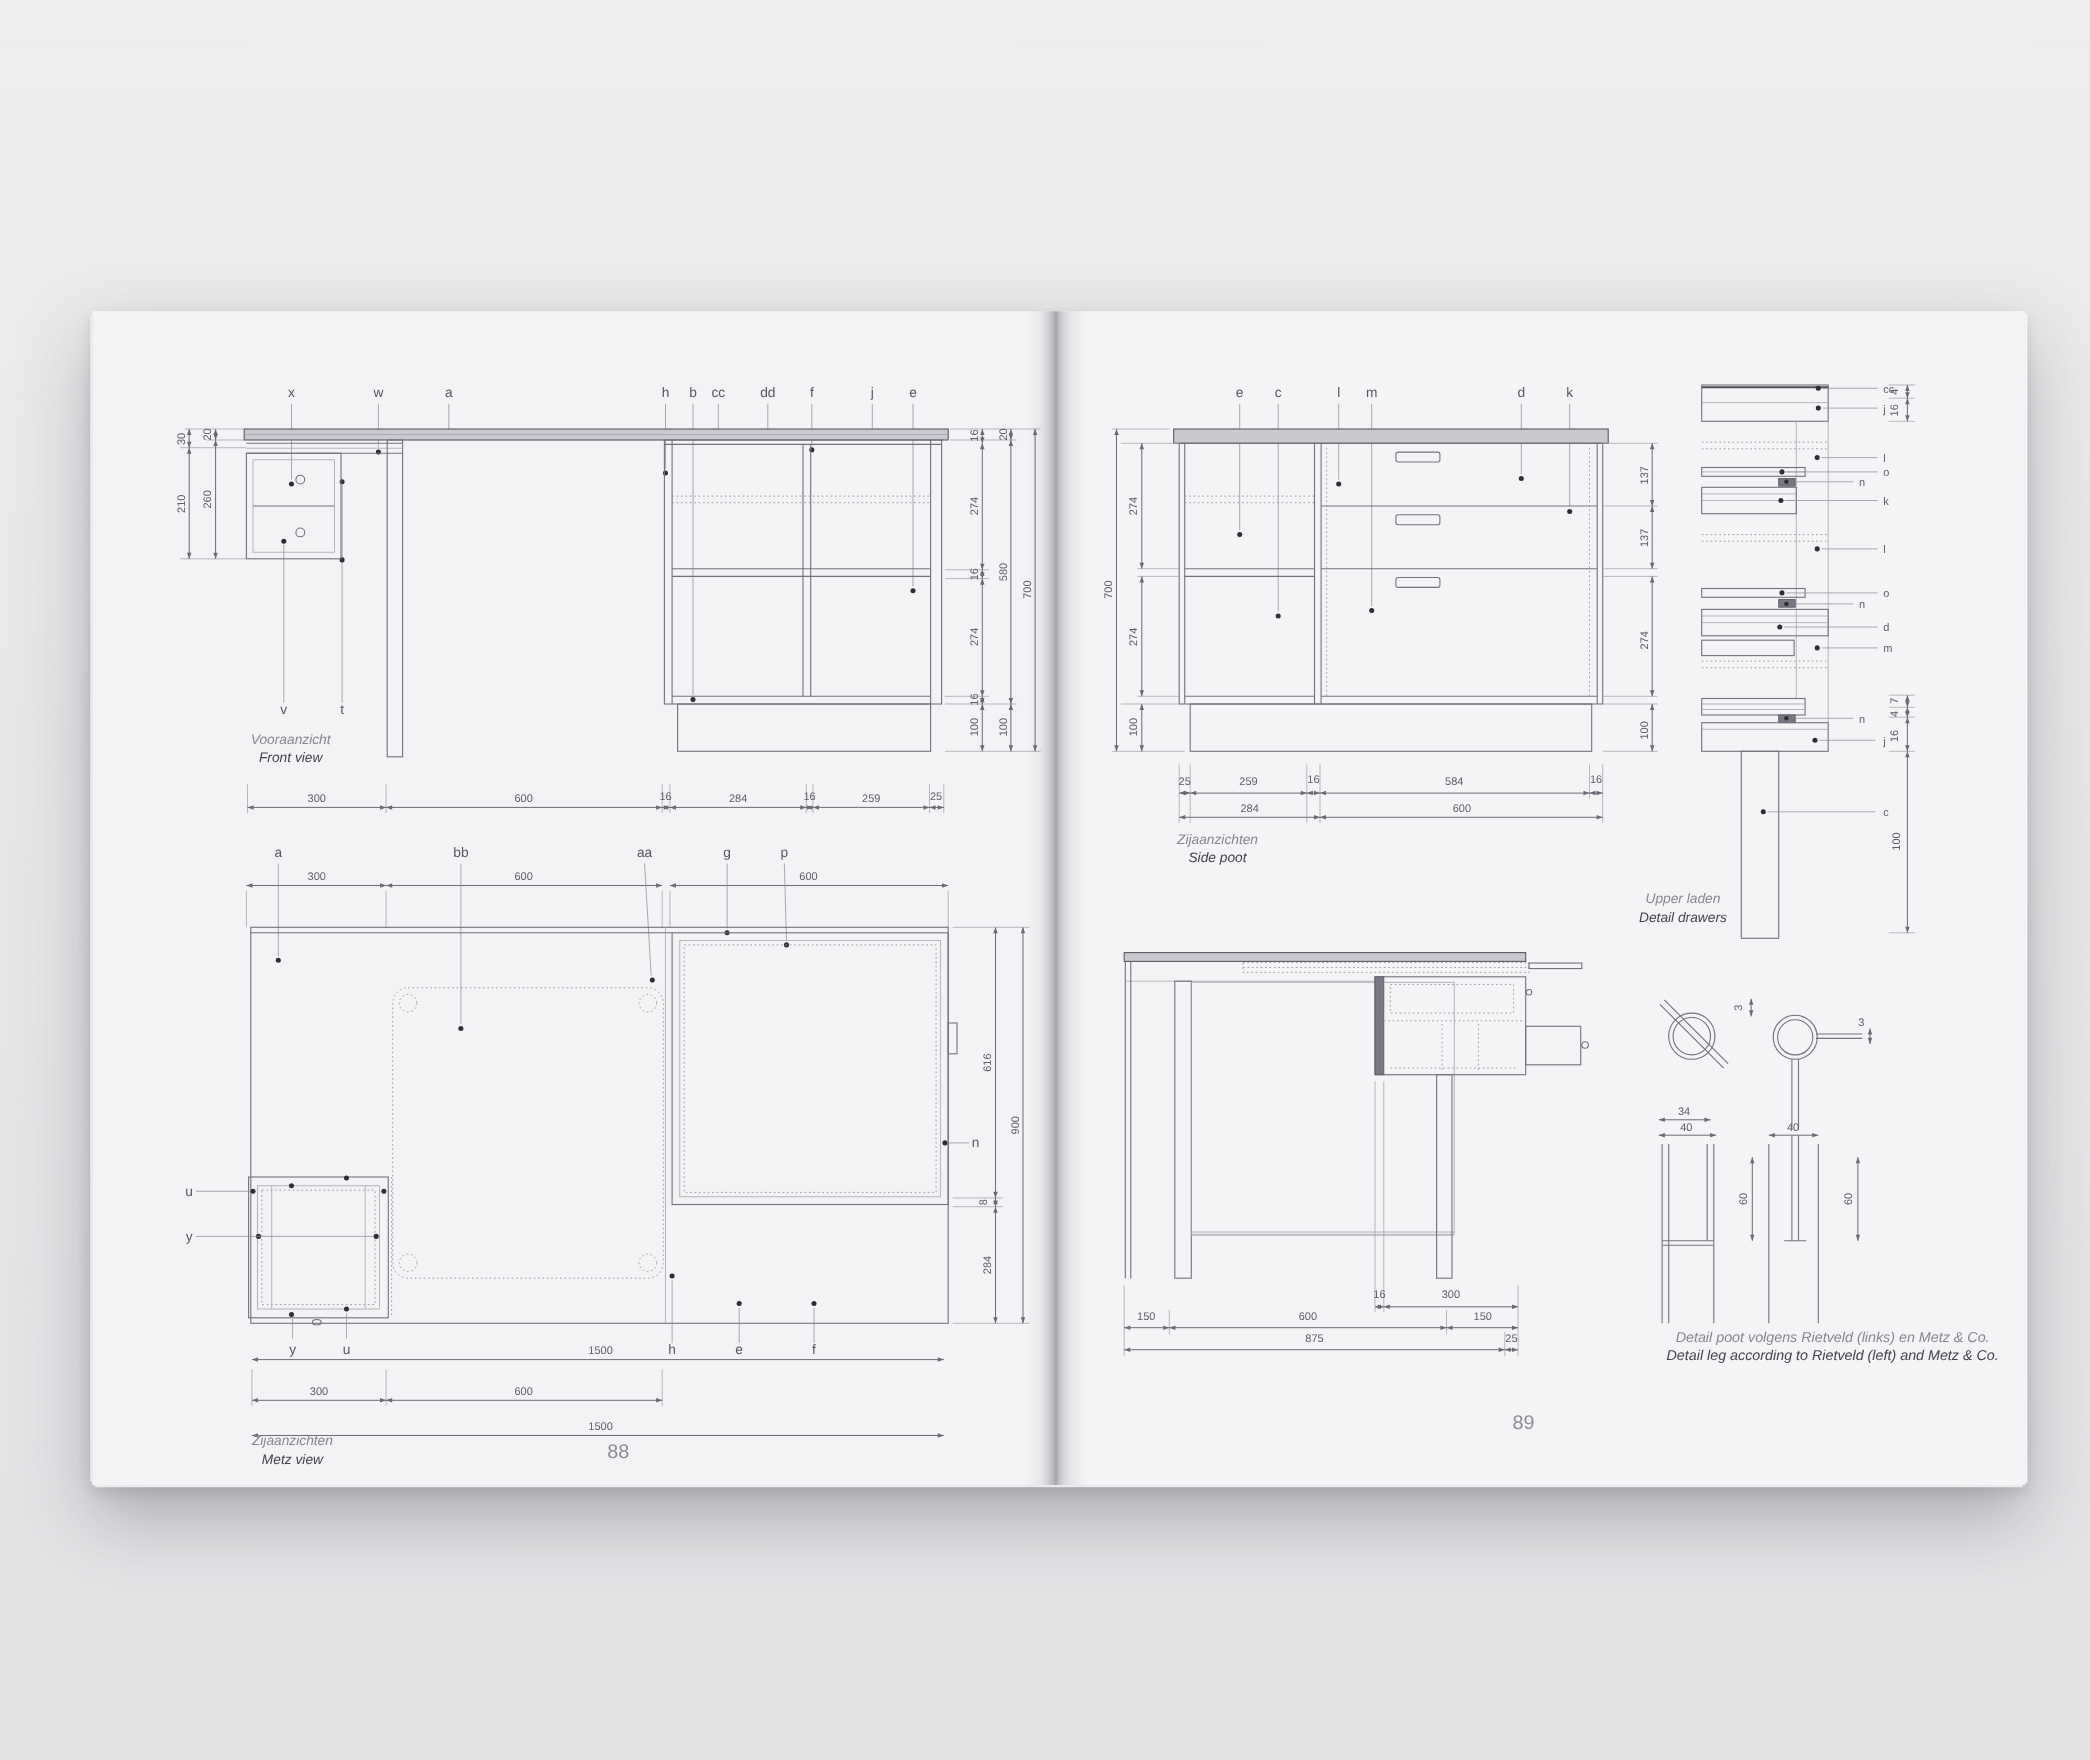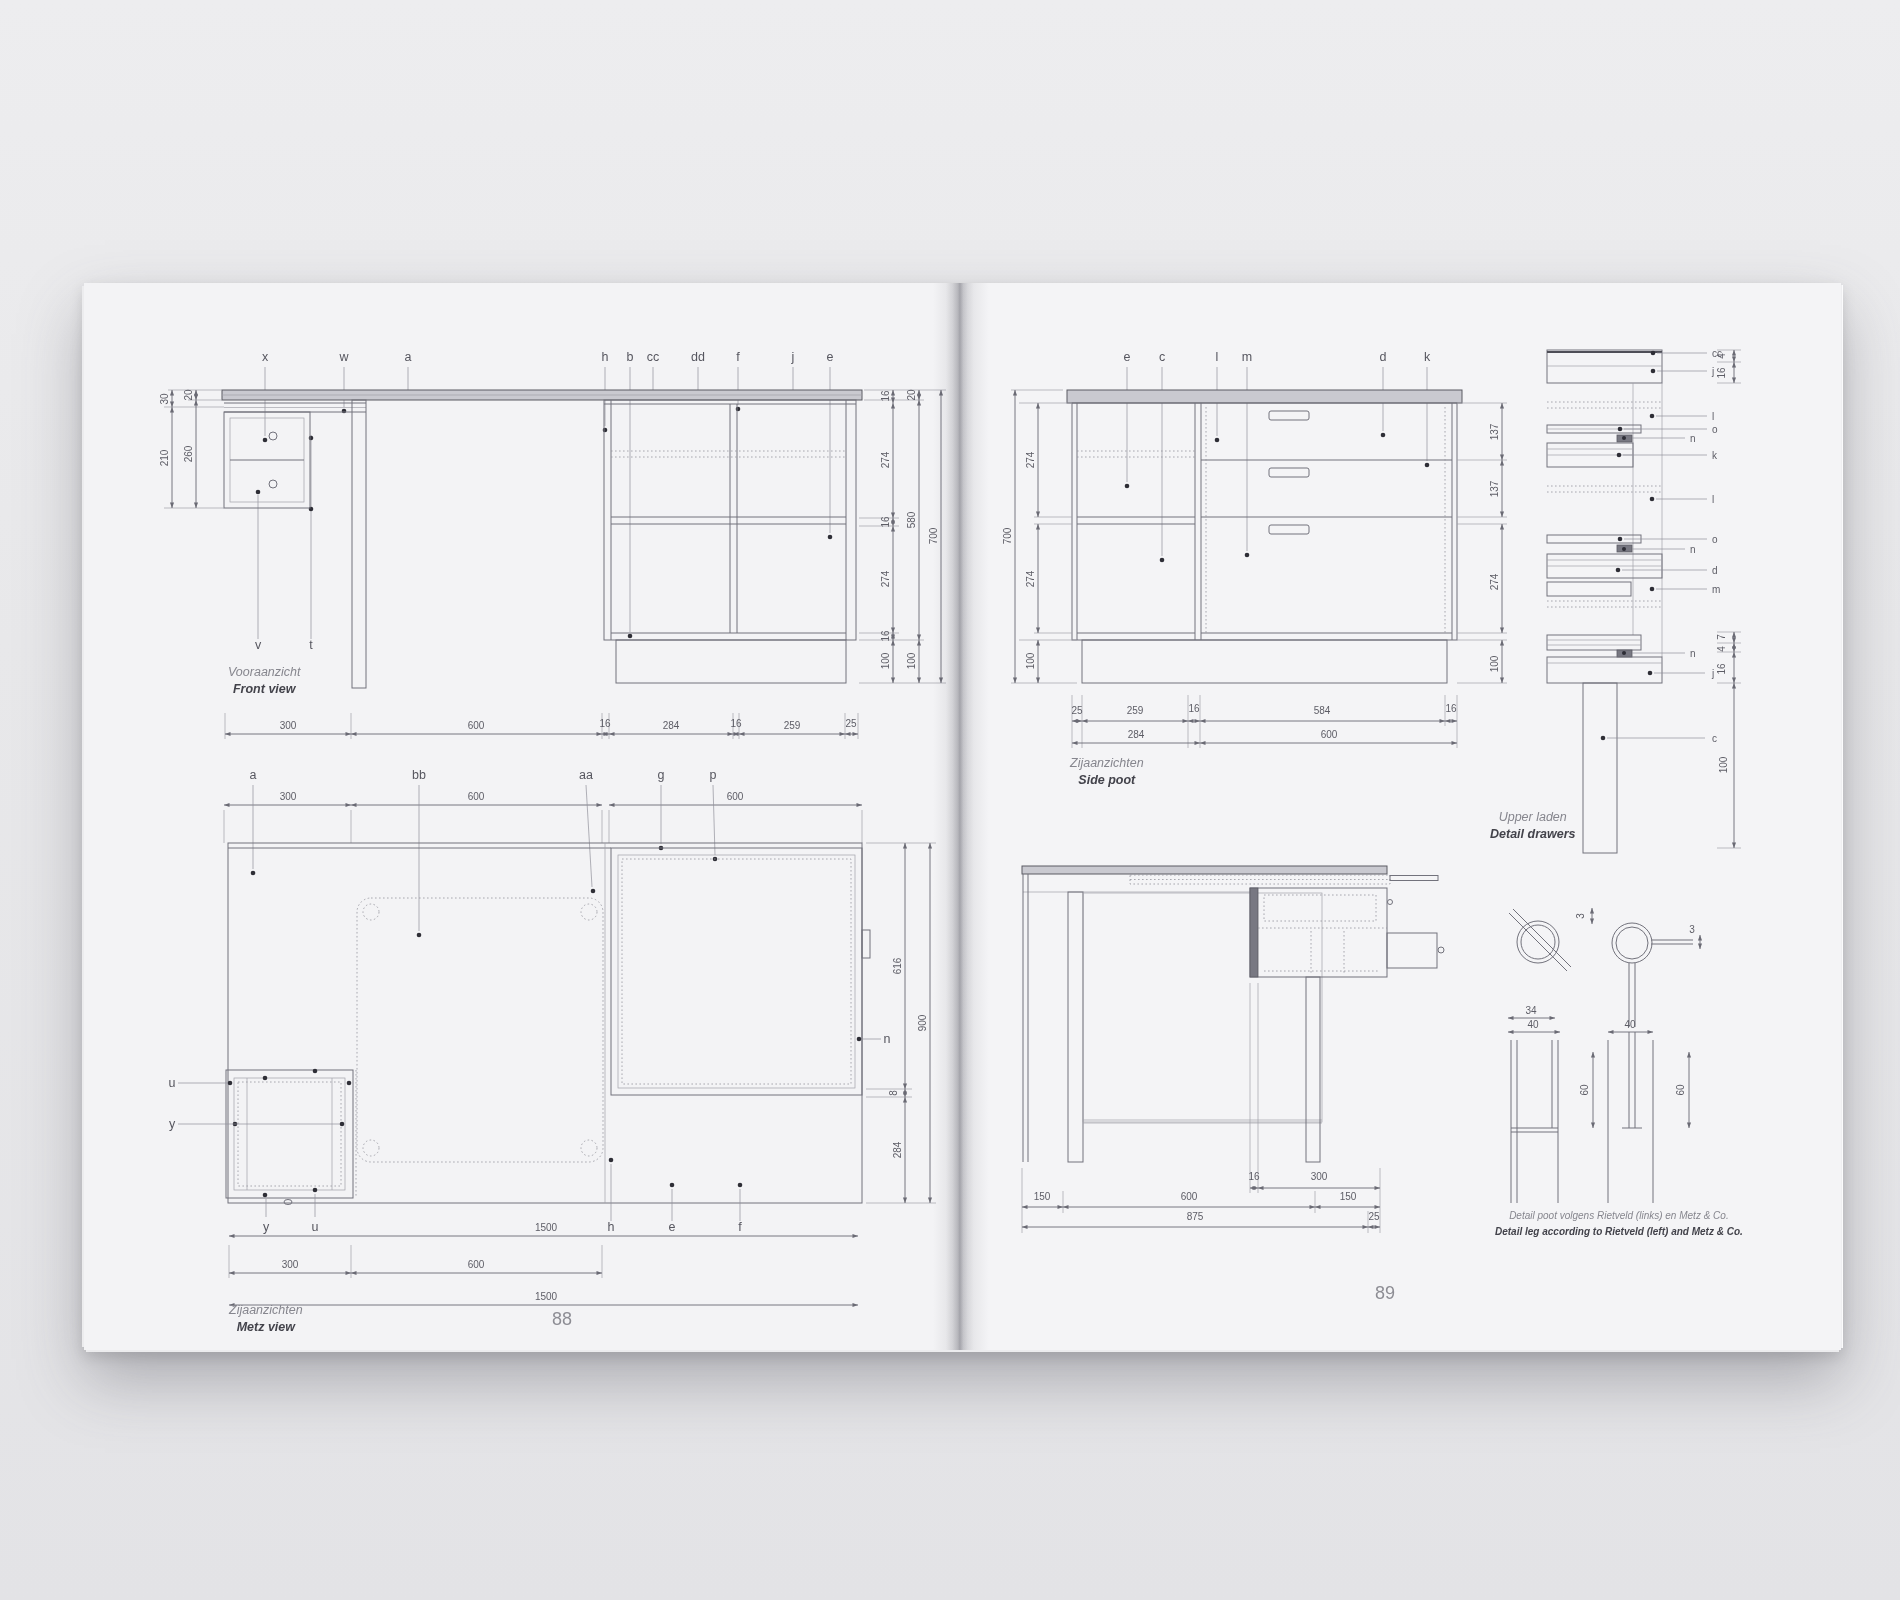--- a/index.html
+++ b/index.html
@@ -29,21 +29,21 @@
   .s{stroke:#72727c;stroke-width:1;fill:none;}
   .s2{stroke:#4e4e57;stroke-width:1.8;fill:none;}
   .lt{stroke:#a2a2aa;stroke-width:.7;fill:none;}
   .ld{stroke:#91919b;stroke-width:.7;fill:none;}
   .dt{stroke:#95959e;stroke-width:.8;fill:none;stroke-dasharray:1.6 2.4;}
   .dim{stroke:#6a6a74;stroke-width:.9;fill:none;marker-start:url(#ar);marker-end:url(#ar);}
   .bar{fill:#c9c9d0;stroke:#5a5a63;stroke-width:1;}
   .blk{fill:#787882;stroke:#5a5a63;stroke-width:.8;}
   .dot{fill:#2e2e36;}
   .cap{position:absolute;font-size:12.5px;line-height:17px;color:#86868e;font-style:italic;white-space:nowrap;text-align:center;}
-  .cap b{color:#43434b;font-weight:bold;}
+  .cap b{color:#43434b;font-weight:normal;}
   .pgnum{position:absolute;font-size:18px;color:#8d8d94;}
 </style>
 </head>
 <body>
 
 <div class="stage">
  <div class="book">
   <div class="fore-left"></div>
   <div class="fore-right"></div>
   <div class="fore-bottom"></div>
@@ -621,21 +621,21 @@
     </g>
    </svg>
    <div class="cap" style="left:111px;top:472px">
      <div>Zijaanzichten</div>
      <b>Side poot</b>
    </div>
    <div class="cap" style="left:531px;top:526px">
      <div>Upper laden</div>
      <b>Detail drawers</b>
    </div>
-   <div class="cap" style="left:536px;top:925px;font-size:10px;line-height:16px">
+   <div class="cap" style="left:556px;top:925px;font-size:13px;line-height:16px">
      <div>Detail poot volgens Rietveld (links) en Metz &amp; Co.</div>
      <b>Detail leg according to Rietveld (left) and Metz &amp; Co.</b>
    </div>
    <div class="pgnum" style="left:416px;top:1000px">89</div>
   </div>
 
   <div class="gutter"></div>
  </div>
 </div>
 

